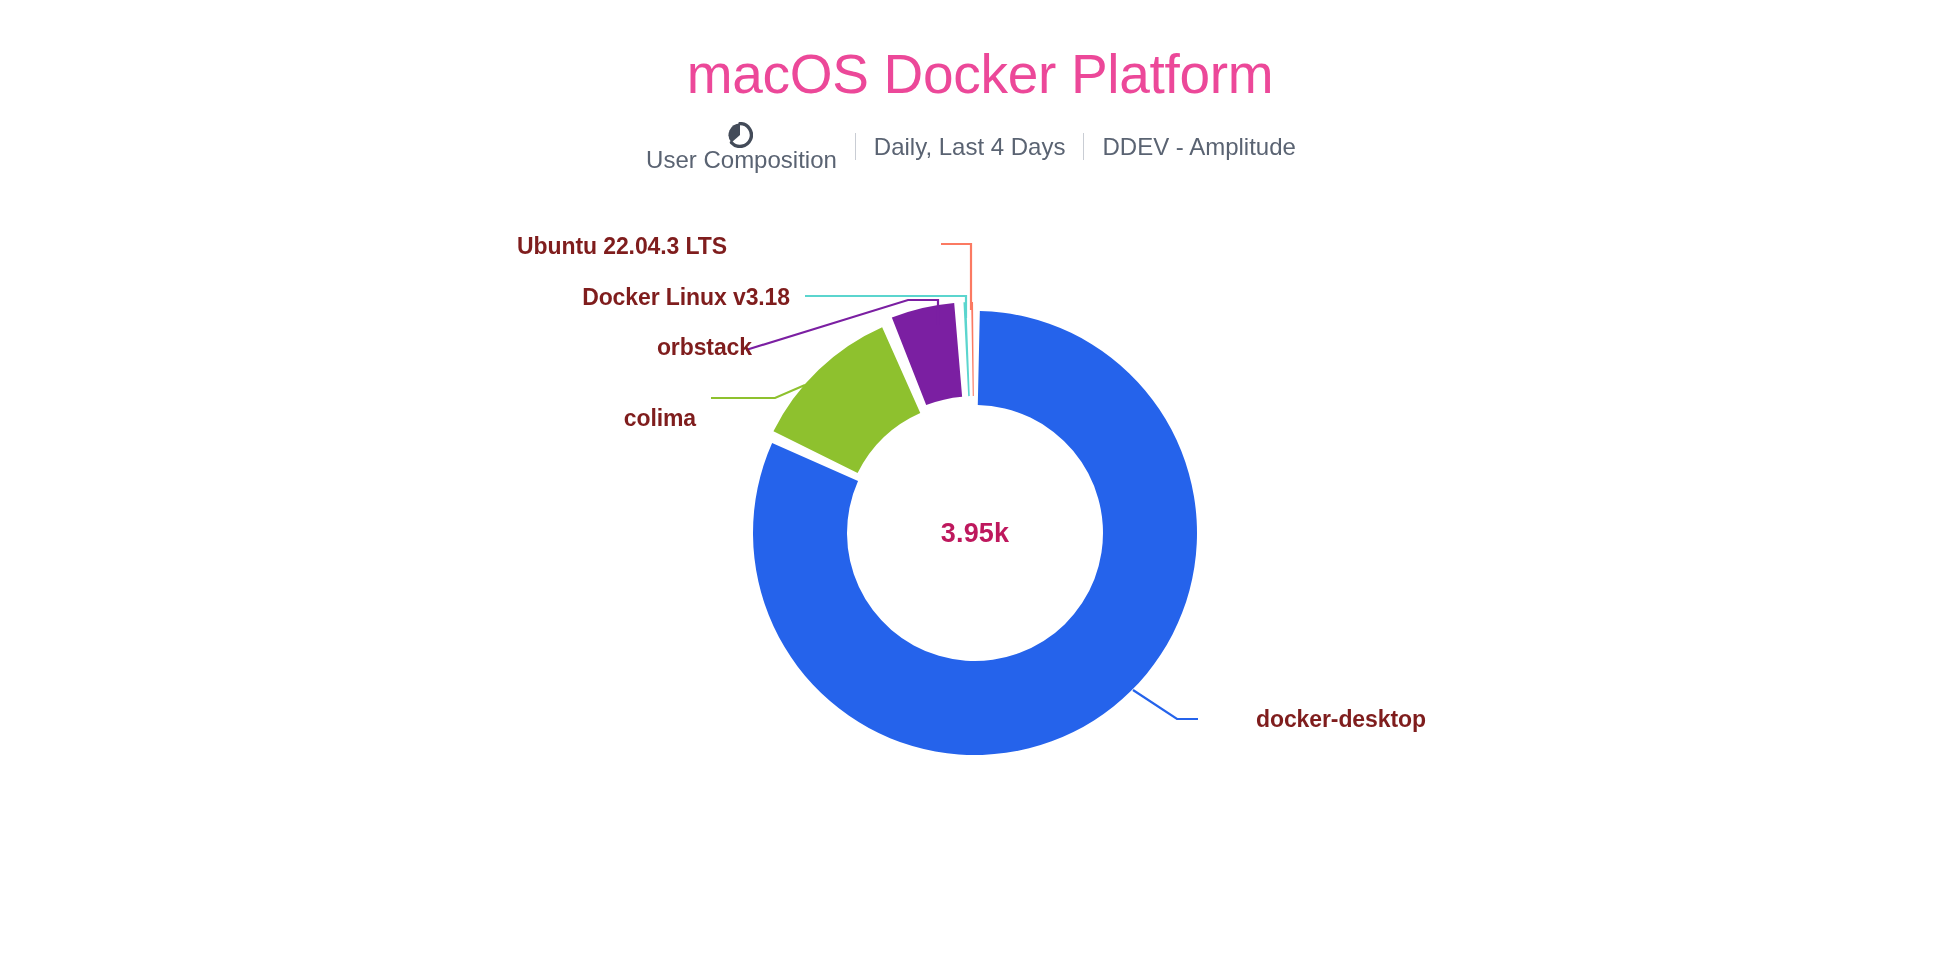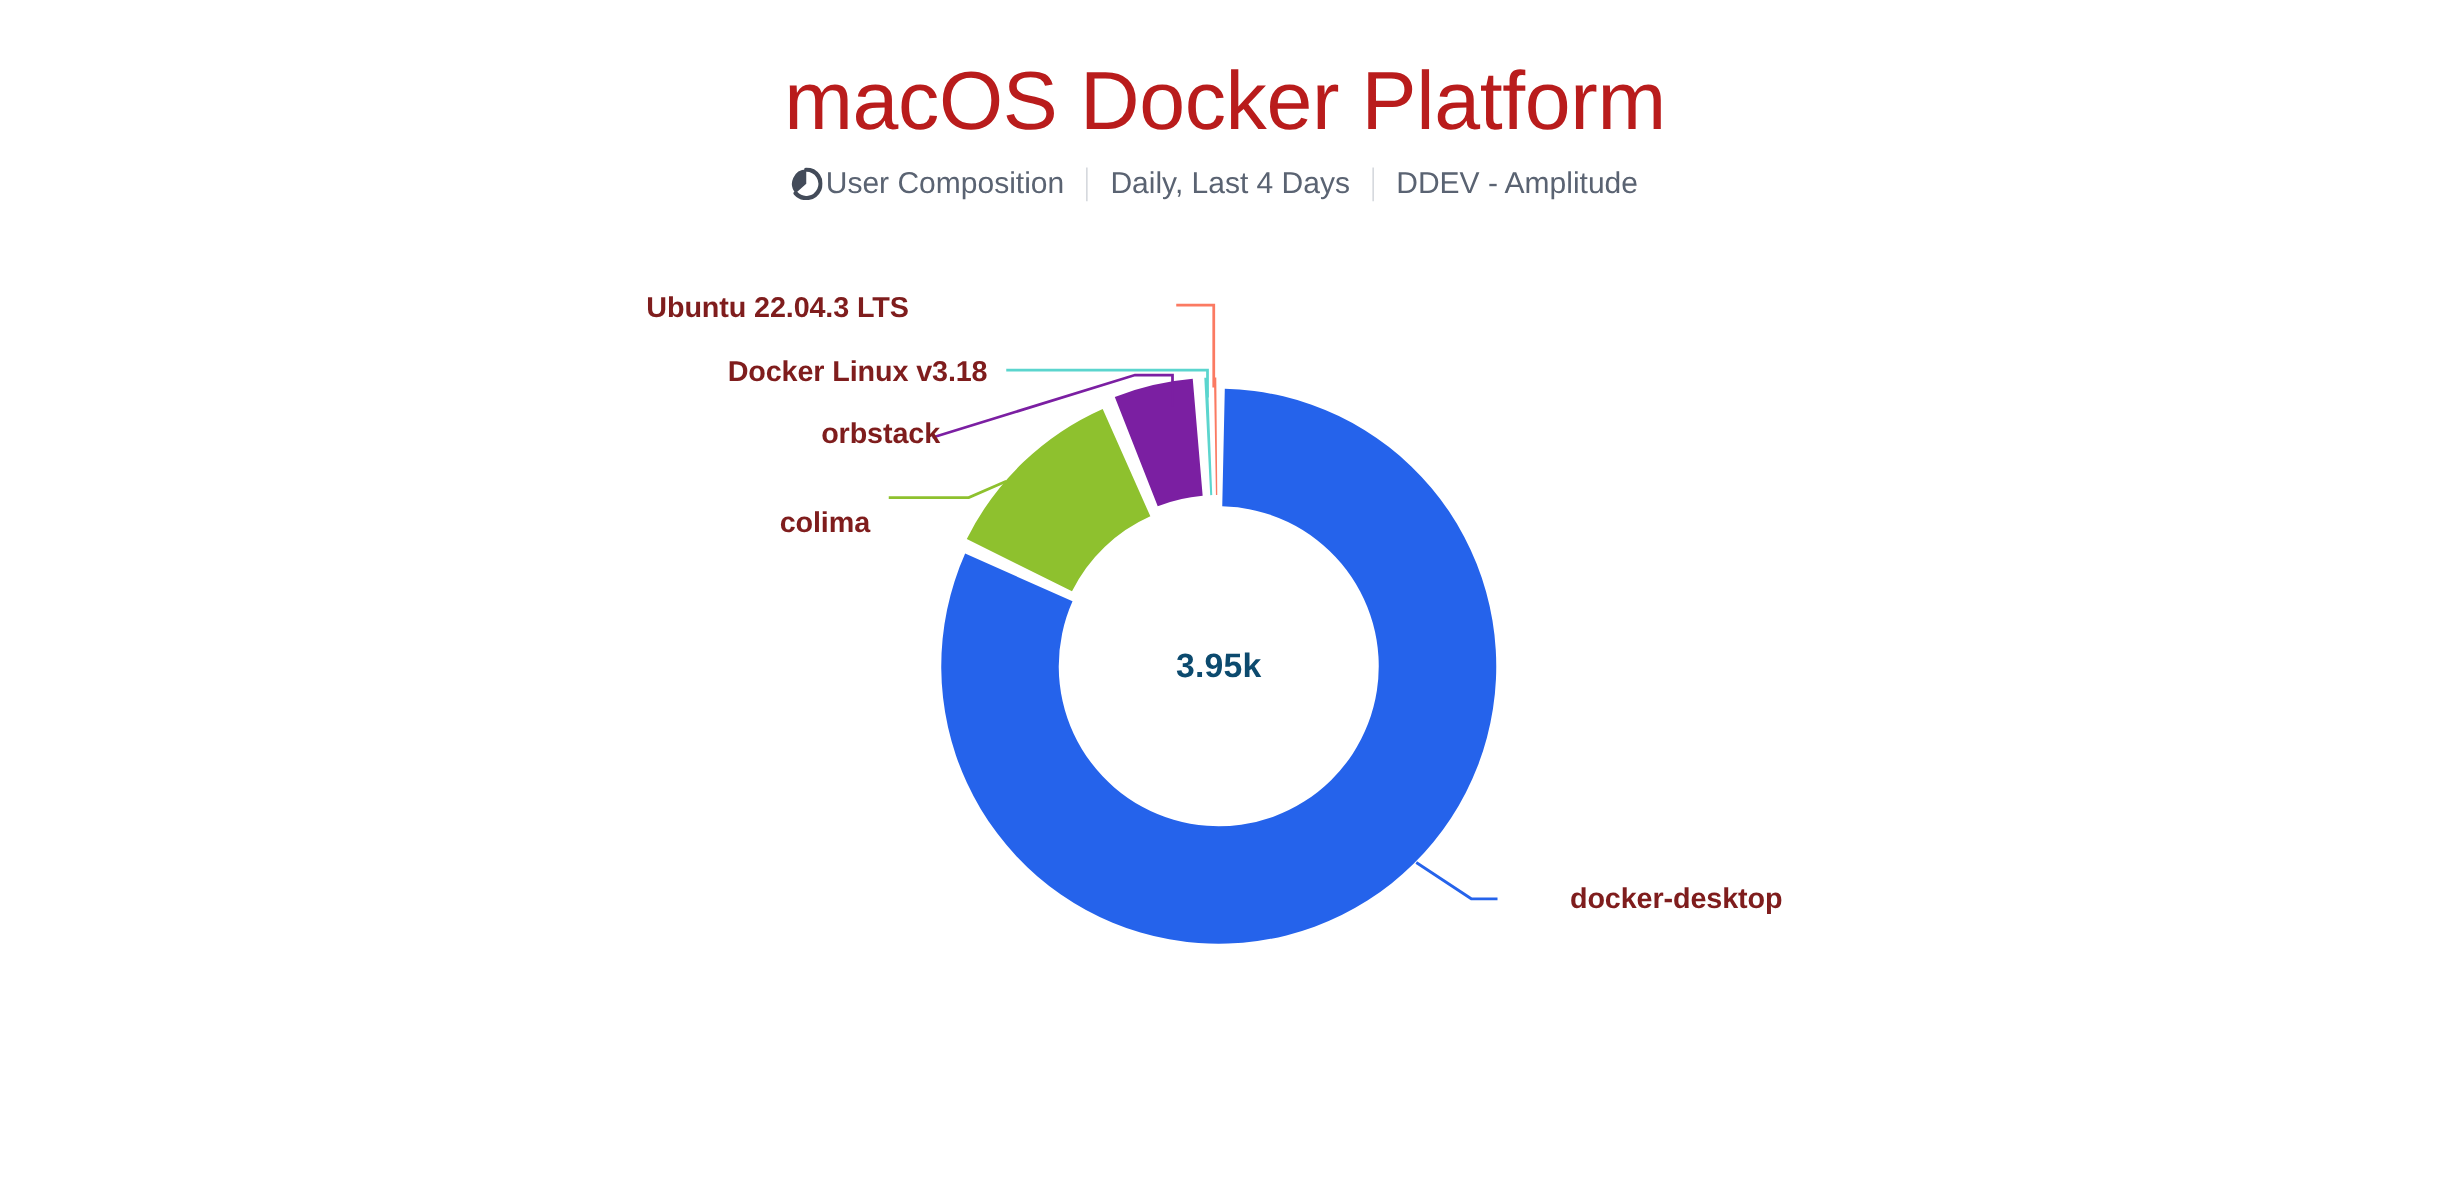--- a/index.html
+++ b/index.html
@@ -24,44 +24,44 @@
   
   .header {
     position: absolute;
     top: 0;
     left: 0;
     width: 1960px;
     text-align: center;
     padding-top: 44px;
   }
   .chart-title {
-    font-size: 66px;
+    font-size: 55px;
     font-weight: 400;
-    color: #b91c1c;
+    color: #ec4899;
     letter-spacing: -0.3px;
     line-height: 1.1;
     margin: 0;
   }
   .subtitle-row {
     margin-top: 17px;
     display: flex;
     align-items: center;
     justify-content: center;
     gap: 0px;
     font-size: 24px;
     color: #5a6372;
     line-height: 1;
   }
   .subtitle-chunk {
     display: flex;
     align-items: center;
     padding: 0 18px;
     white-space: nowrap;
   }
-  .subtitle-chunk.first { padding-left: 0; }
+  .subtitle-chunk.first { padding-left: 0; flex-direction: column; }
   .donut-glyph {
     display: inline-block;
     width: 26px;
     height: 26px;
     margin-right: 3px;
     flex: 0 0 auto;
   }
   .divider {
     width: 1px;
     height: 27px;
@@ -83,21 +83,21 @@
     left: 0;
     top: 0;
   }
   .center-value {
     position: absolute;
     left: 975px;
     top: 533px;
     transform: translate(-50%, -50%);
     font-size: 27px;
     font-weight: 700;
-    color: #0c4a6e;
+    color: #be185d;
     letter-spacing: 0.2px;
     text-align: center;
   }
   .slice-label {
     position: absolute;
     font-size: 23px;
     font-weight: 700;
     color: #7f1d1d;
     white-space: nowrap;
     letter-spacing: -0.1px;

